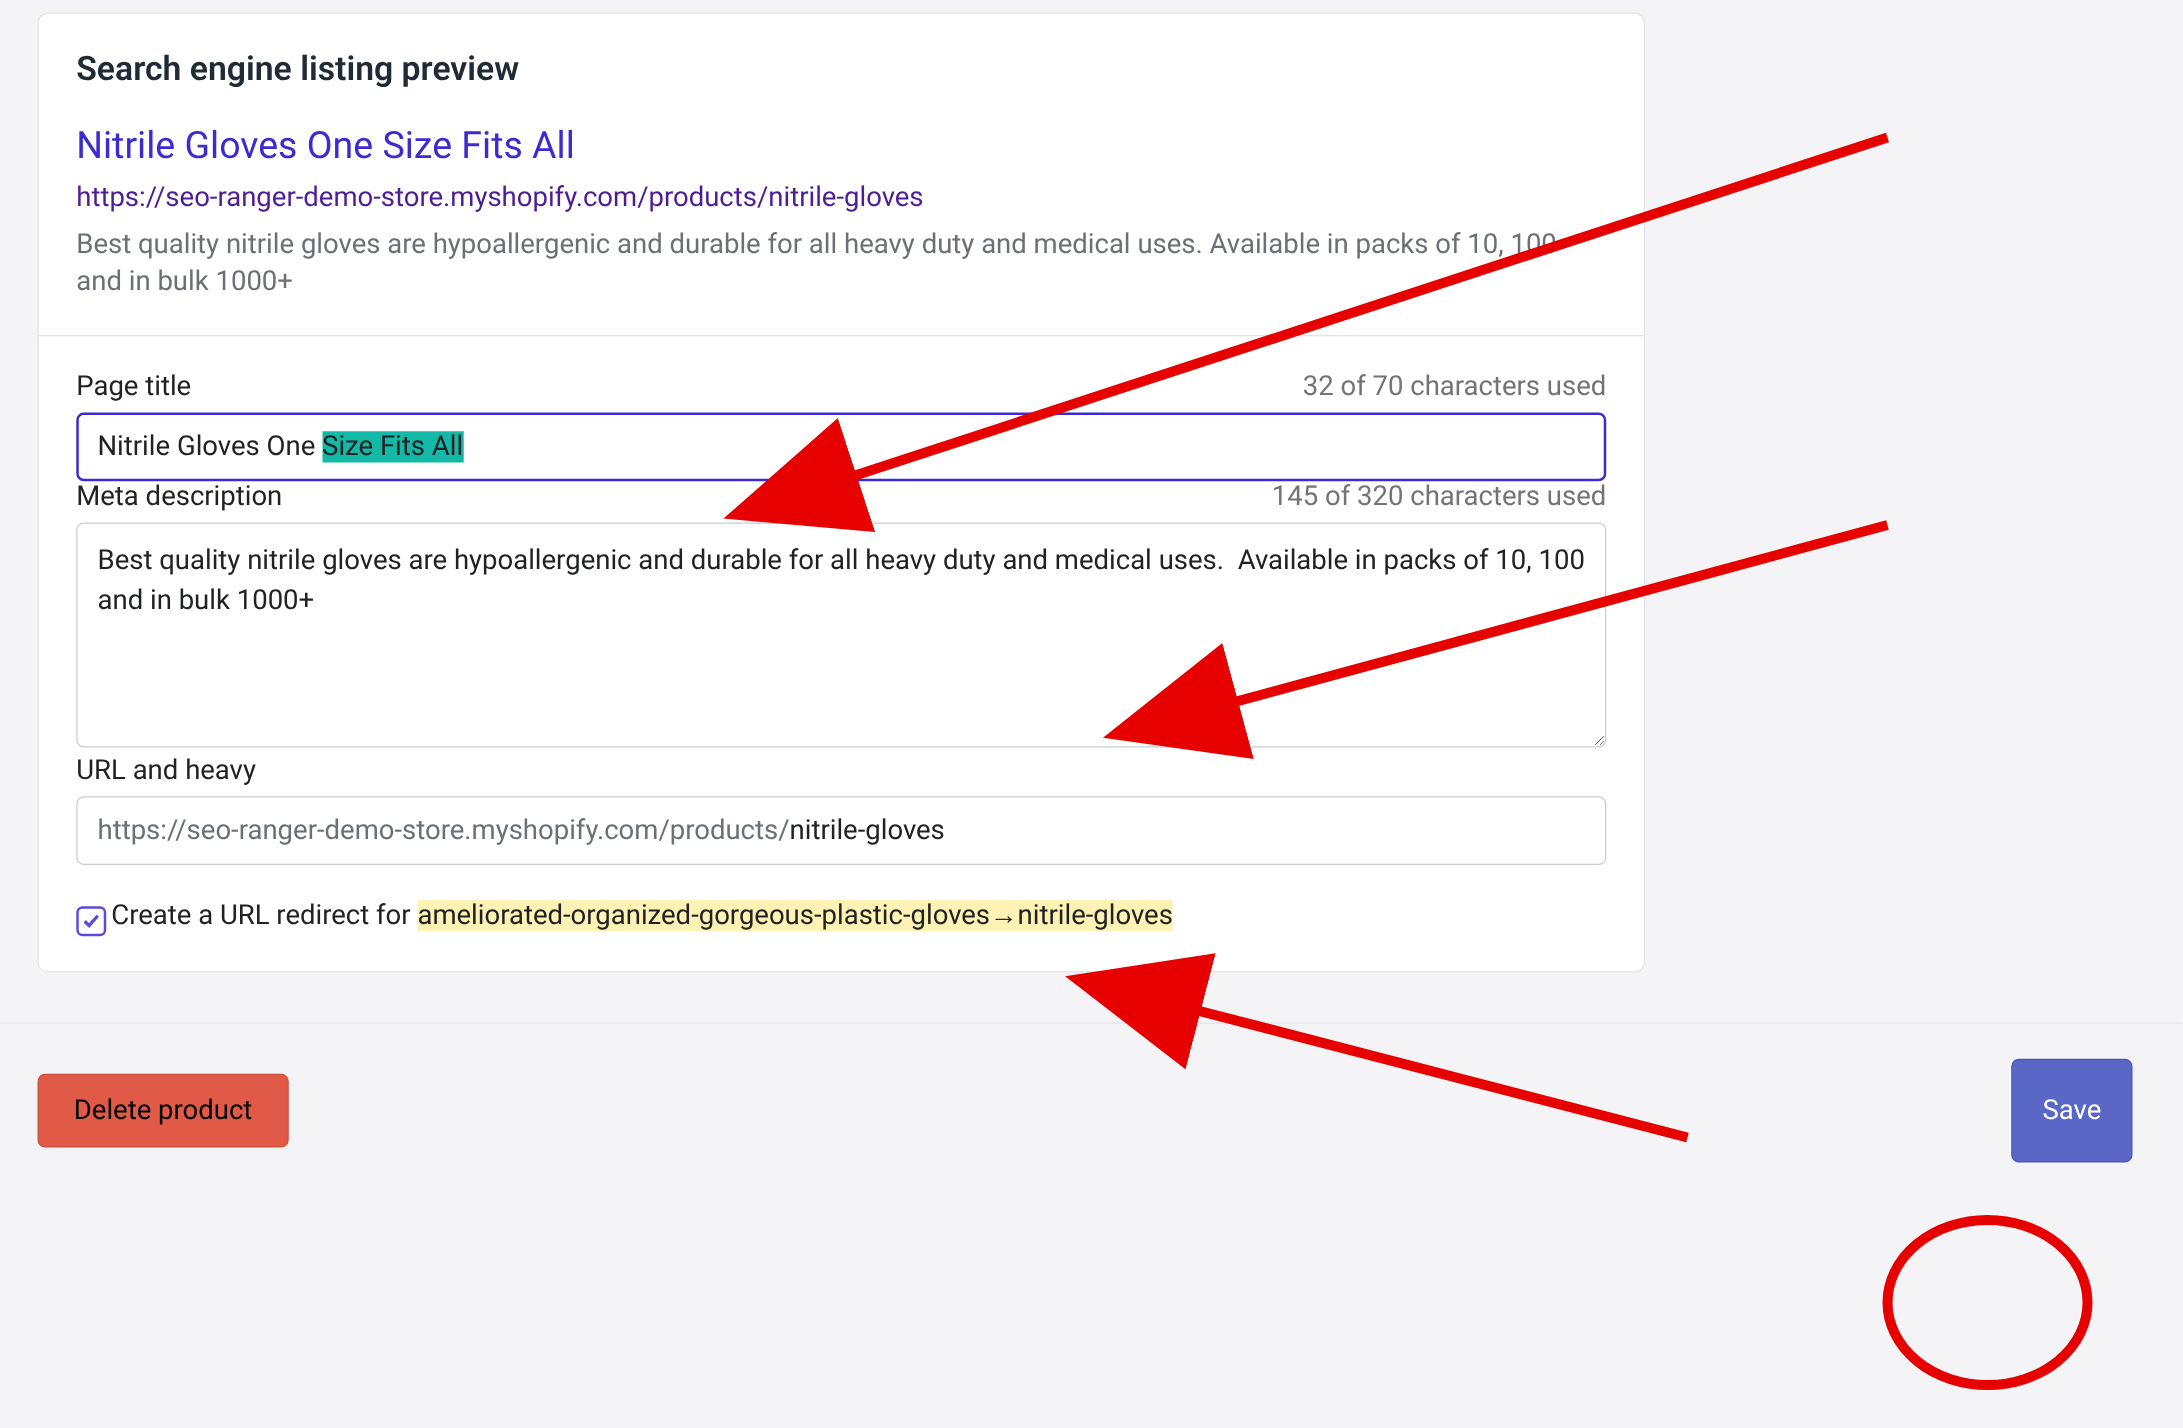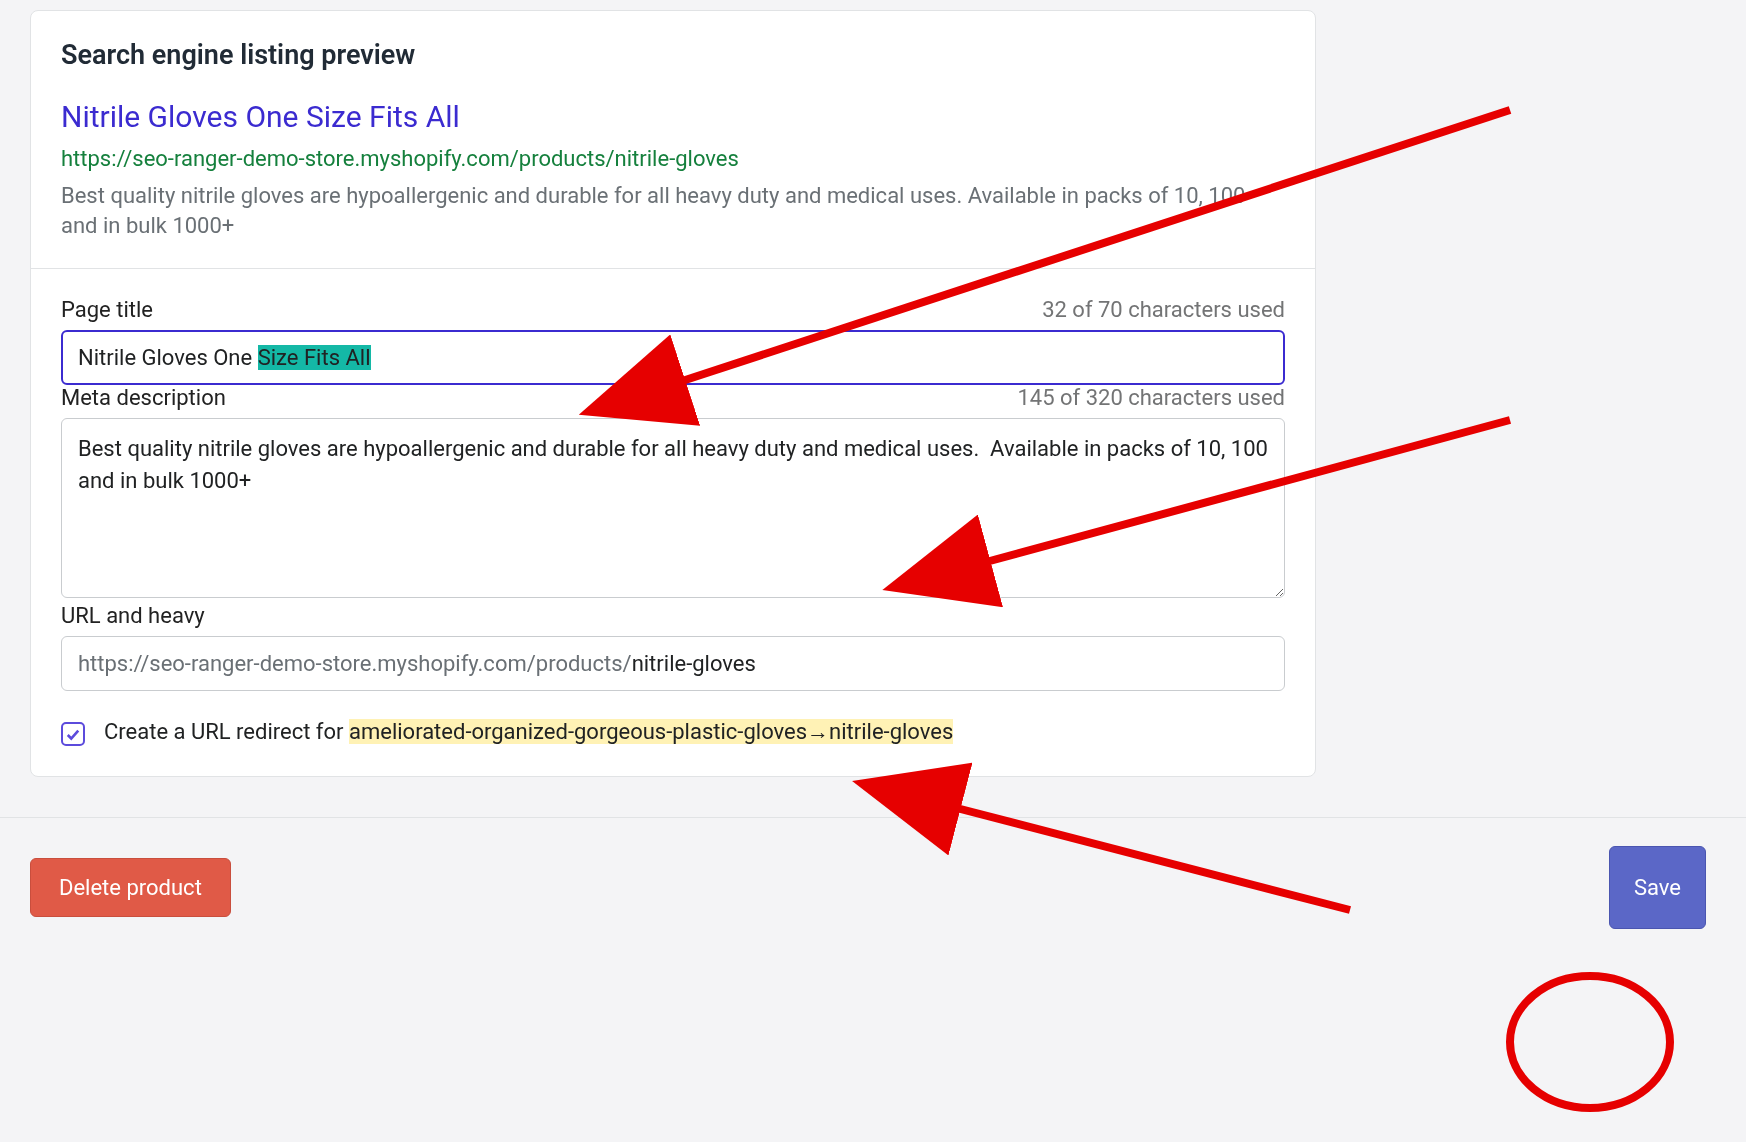--- a/index.html
+++ b/index.html
@@ -32,21 +32,21 @@
       margin-bottom: 28px;
       color: #212b36;
     }
     .seo-title {
       color: #3b2bd0;
       font-size: 30px;
       font-weight: 400;
       margin-bottom: 6px;
     }
     .seo-url {
-      color: #15803d;
+      color: #4c1d95;
       font-size: 22px;
       margin-bottom: 10px;
       margin-top: 12px;
     }
     .seo-desc {
       color: #6a7075;
       font-size: 22px;
       line-height: 1.35;
     }
     .field {
@@ -93,22 +93,22 @@
       align-items: center;
       border: 1px solid #c9cccf;
       border-radius: 6px;
       padding: 14px 16px;
       font-size: 22px;
       color: #6a7075;
     }
     .url-handle { color: #202223; }
     .checkbox-row {
       display: flex;
-      align-items: center;
-      gap: 19px;
+      align-items: flex-end;
+      gap: 4px;
       margin-top: 26px;
     }
     .checkbox {
       width: 24px;
       height: 24px;
       border: 2px solid #5c4bdc;
       border-radius: 5px;
       display: flex;
       align-items: center;
       justify-content: center;
@@ -138,21 +138,21 @@
     .btn {
       border-radius: 6px;
       padding: 16px 28px;
       font-size: 22px;
       font-family: inherit;
       cursor: pointer;
       border: 1px solid transparent;
     }
     .btn-delete {
       background: #e05a47;
-      color: #ffffff;
+      color: #000000;
       border-color: #c94e3d;
     }
     .btn-save {
       background: #5b67c7;
       color: #fff;
       border-color: #4a55b0;
       padding: 28px 24px;
     }
     
     .arrow-svg, .circle-svg {

